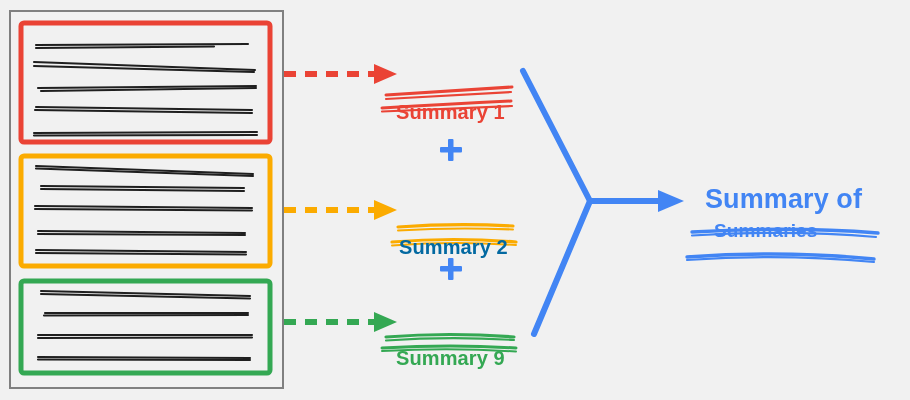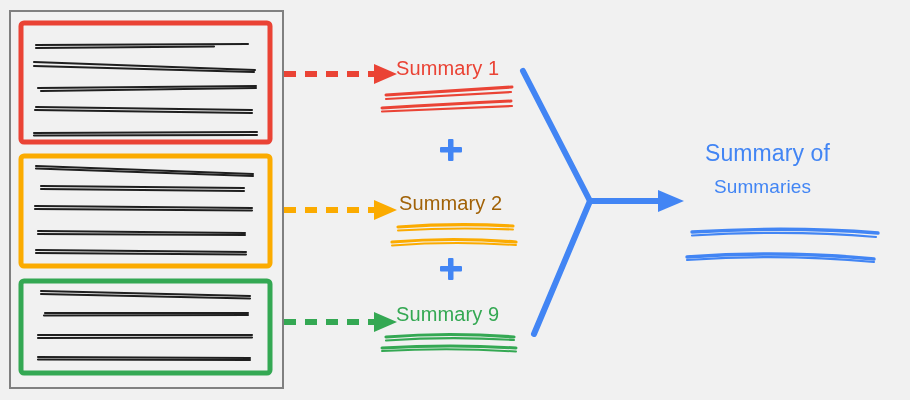--- a/index.html
+++ b/index.html
@@ -17,32 +17,33 @@
   #canvas {
     position: absolute;
     inset: 0;
     width: 910px;
     height: 400px;
   }
   .lbl {
     position: absolute;
     white-space: nowrap;
     font-family: "Liberation Sans", sans-serif;
-    font-weight: 400;
+    font-weight: 700;
     letter-spacing: 0.1px;
+    margin-top: 44px;
   }
   .sum-label {
     font-size: 20px;
   }
   #sum1-label { left: 396px; top: 57px; color: #ea4335; }
-  #sum2-label { left: 399px; top: 192px; color: #a16207; }
+  #sum2-label { left: 399px; top: 192px; color: #0369a1; }
   #sum3-label { left: 396px; top: 303px; color: #34a853; }
   #sos-line1 {
     left: 705px; top: 140px;
-    font-size: 23px; color: #4285f4;
+    font-size: 27px; color: #4285f4;
   }
   #sos-line2 {
     left: 714px; top: 176px;
     font-size: 19px; color: #4285f4;
   }
 </style>
 </head>
 <body>
 
 <svg id="canvas" viewBox="0 0 910 400">

